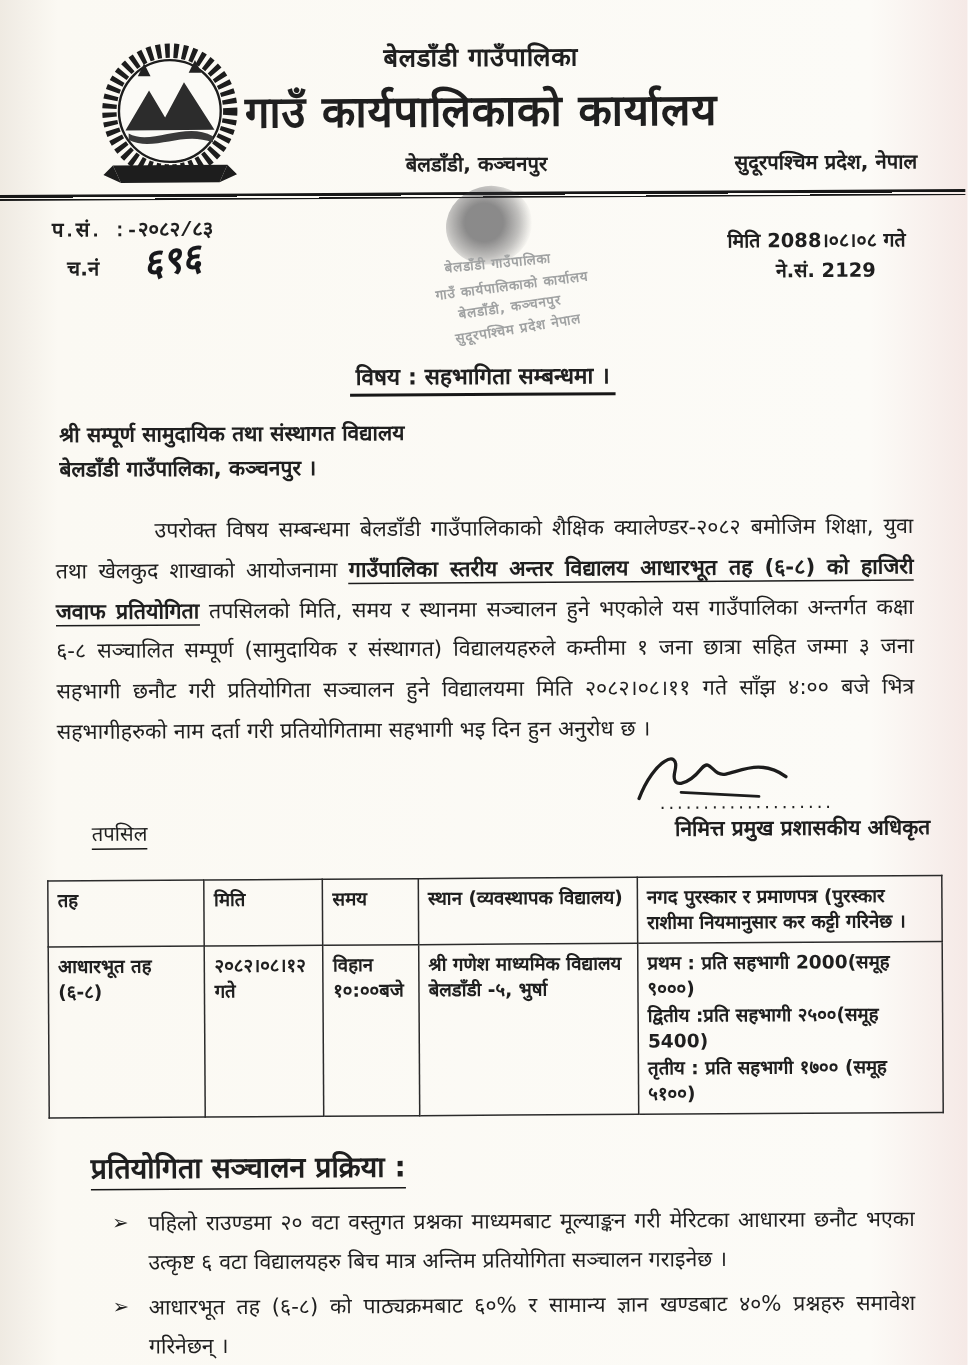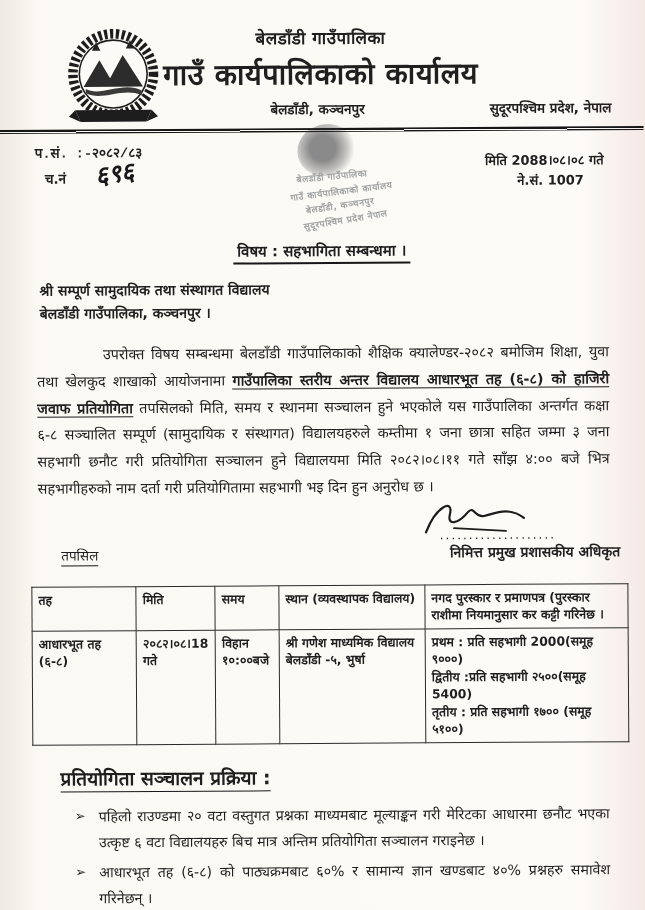--- a/index.html
+++ b/index.html
@@ -103,21 +103,21 @@
         <span class="addr-right">सुदूरपश्चिम प्रदेश, नेपाल</span>
       </div>
       <div class="rule"></div>
     </div>
 
     <div class="ref-row">
       <span class="p-no">प.सं. :-२०८२/८३</span>
       <span class="cn-label">च.नं</span>
       <span class="cn-value">६९६</span>
       <span class="date1">मिति 2088।०८।०८ गते</span>
-      <span class="date2">ने.सं. 1007</span>
+      <span class="date2">ने.सं. 2129</span>
     </div>
 
     <div class="stamp">
       <div class="blob"></div>
       <div class="sline s0">बेलडाँडी गाउँपालिका</div>
       <div class="sline s1">गाउँ कार्यपालिकाको कार्यालय</div>
       <div class="sline s2">बेलडाँडी, कञ्चनपुर</div>
       <div class="sline s3">सुदूरपश्चिम प्रदेश नेपाल</div>
     </div>
 
@@ -153,21 +153,21 @@
       <tbody>
           <tr>
         <th>तह</th>
         <th>मिति</th>
         <th>समय</th>
         <th>स्थान (व्यवस्थापक विद्यालय)</th>
         <th>नगद पुरस्कार र प्रमाणपत्र (पुरस्कार राशीमा नियमानुसार कर कट्टी गरिनेछ ।</th>
       </tr>
       <tr>
         <td>आधारभूत तह (६-८)</td>
-        <td>२०८२।०८।18 गते</td>
+        <td>२०८२।०८।१२ गते</td>
         <td>विहान १०:००बजे</td>
         <td>श्री गणेश माध्यमिक विद्यालय बेलडाँडी -५, भुर्षा</td>
         <td>
           <div>प्रथम : प्रति सहभागी 2000(समूह ९०००)</div>
           <div>द्वितीय :प्रति सहभागी २५००(समूह 5400)</div>
           <div>तृतीय : प्रति सहभागी १७०० (समूह ५१००)</div>
         </td>
       </tr>
     </tbody>
       </table>

